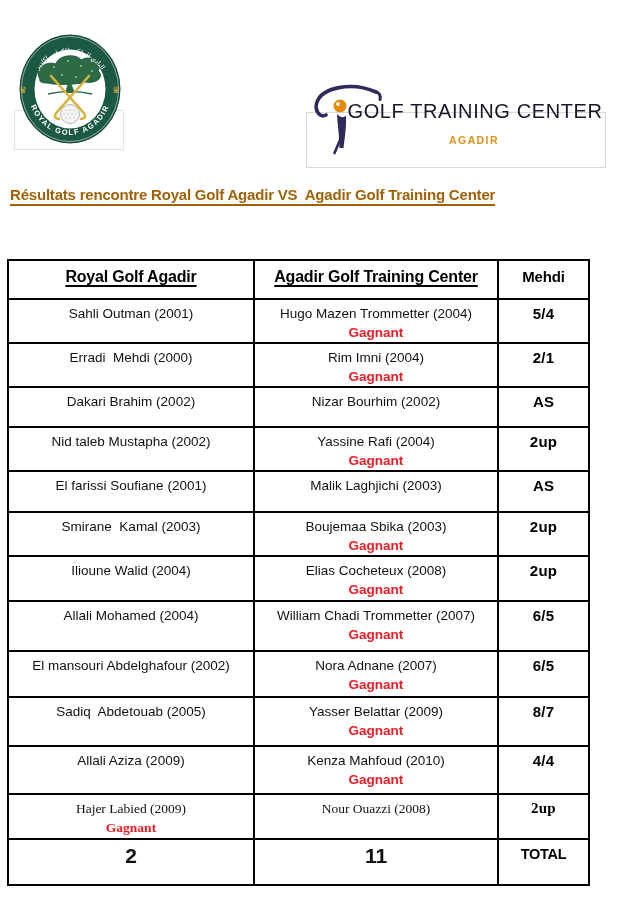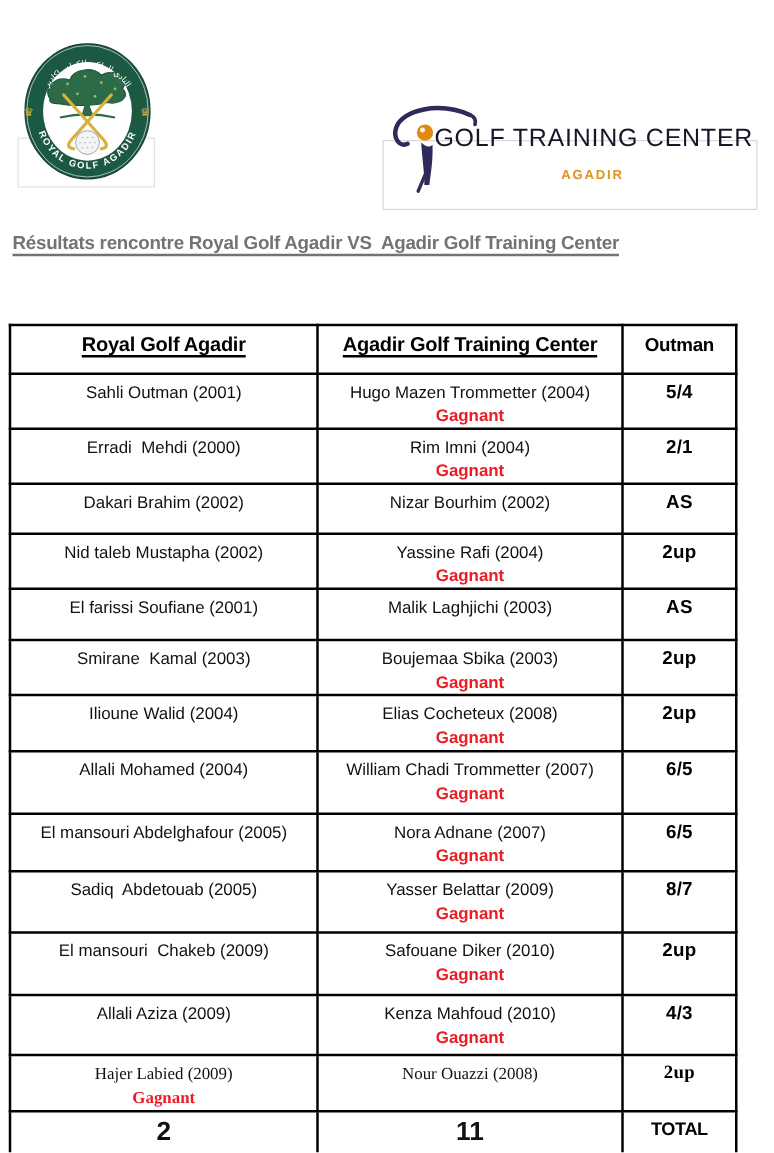--- a/index.html
+++ b/index.html
@@ -30,21 +30,21 @@
     font-weight:500; white-space:pre;
   }
   .gtc-sub {
     display:block; font-size:10.5px; font-weight:bold; letter-spacing:1.4px;
     color:#e0921c; margin-top:11px; padding-right:2px;
   }
 
   
   .doc-title {
     position:absolute; left:10px; top:186px; width:600px;
-    font-size:15px; font-weight:bold; letter-spacing:-0.2px; color:#737373;
+    font-size:15px; font-weight:bold; letter-spacing:-0.2px; color:#a16207;
     white-space:pre; text-decoration:underline;
     text-decoration-thickness:2px; text-underline-offset:4px;
   }
 
   
   table.results {
     position:absolute; left:7px; top:259px; width:581px;
     border-collapse:collapse; table-layout:fixed;
   }
   table.results col.c1 { width:246px; }
@@ -144,21 +144,21 @@
   <table class="results">
     <colgroup>
         <col class="c1">
         <col class="c2">
         <col class="c3">
       </colgroup>
     <thead>
       <tr>
         <th class="underlined"><span>Royal Golf Agadir</span></th>
         <th class="underlined"><span>Agadir Golf Training Center</span></th>
-        <th class="score-h">Outman</th>
+        <th class="score-h">Mehdi</th>
       </tr>
     </thead>
     <tbody>
         <tr style="height: 43px; padding-left: 20px;">
           <td>
             <div class="pname">Sahli Outman (2001)</div>
           </td>
           <td>
             <div class="pname">Hugo Mazen Trommetter (2004)</div>
             <div class="gagnant" style="color: rgb(237, 28, 36);">Gagnant</div>
@@ -228,57 +228,47 @@
             <div class="pname">Allali Mohamed (2004)</div>
           </td>
           <td>
             <div class="pname">William Chadi Trommetter (2007)</div>
             <div class="gagnant" style="color: rgb(237, 28, 36);">Gagnant</div>
           </td>
           <td class="score">6/5</td>
         </tr>
         <tr style="height: 46px;">
           <td>
-            <div class="pname">El mansouri Abdelghafour (2005)</div>
+            <div class="pname">El mansouri Abdelghafour (2002)</div>
           </td>
           <td>
             <div class="pname">Nora Adnane (2007)</div>
             <div class="gagnant" style="color: rgb(237, 28, 36);">Gagnant</div>
           </td>
           <td class="score">6/5</td>
         </tr>
         <tr style="height: 49px;">
           <td>
             <div class="pname">Sadiq  Abdetouab (2005)</div>
           </td>
           <td>
             <div class="pname">Yasser Belattar (2009)</div>
             <div class="gagnant" style="color: rgb(237, 28, 36);">Gagnant</div>
           </td>
           <td class="score">8/7</td>
         </tr>
-        <tr style="height: 50px;">
-          <td>
-            <div class="pname">El mansouri  Chakeb (2009)</div>
-          </td>
-          <td>
-            <div class="pname">Safouane Diker (2010)</div>
-            <div class="gagnant" style="color: rgb(237, 28, 36);">Gagnant</div>
-          </td>
-          <td class="score">2up</td>
-        </tr>
         <tr style="height: 48px; padding-left: 36px;">
           <td>
             <div class="pname">Allali Aziza (2009)</div>
           </td>
           <td>
             <div class="pname">Kenza Mahfoud (2010)</div>
             <div class="gagnant" style="color: rgb(237, 28, 36);">Gagnant</div>
           </td>
-          <td class="score">4/3</td>
+          <td class="score">4/4</td>
         </tr>
         <tr style="height: 45px; font-family: Liberation Serif, serif;">
           <td>
             <div class="pname">Hajer Labied (2009)</div>
             <div class="gagnant" style="color: rgb(237, 28, 36);">Gagnant</div>
           </td>
           <td>
             <div class="pname">Nour Ouazzi (2008)</div>
           </td>
           <td class="score">2up</td>

